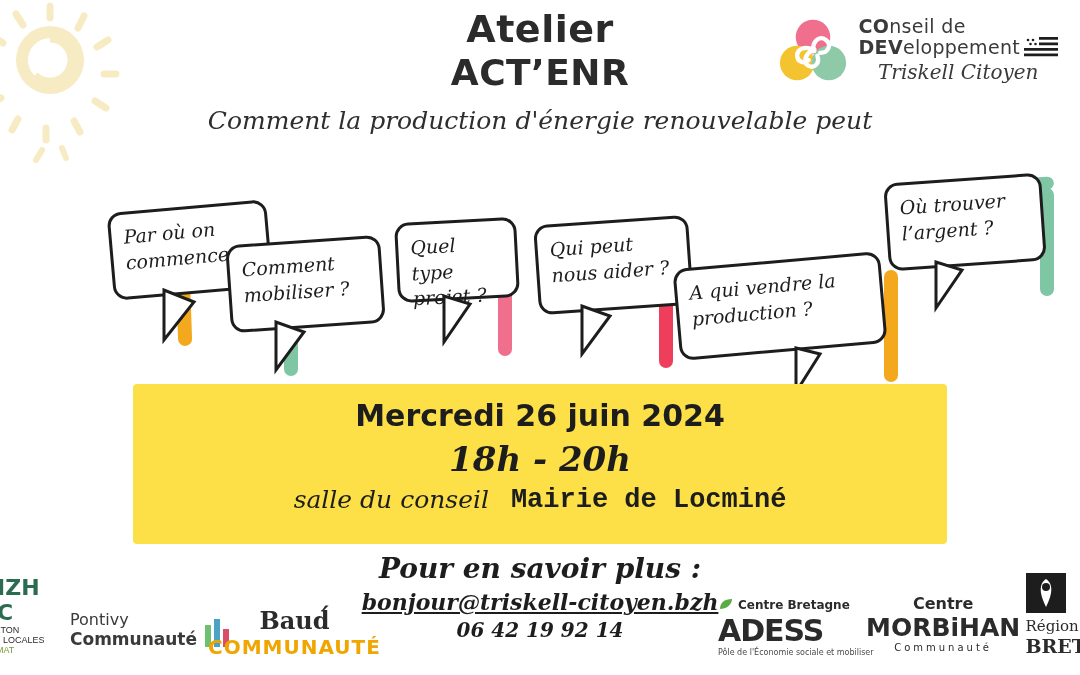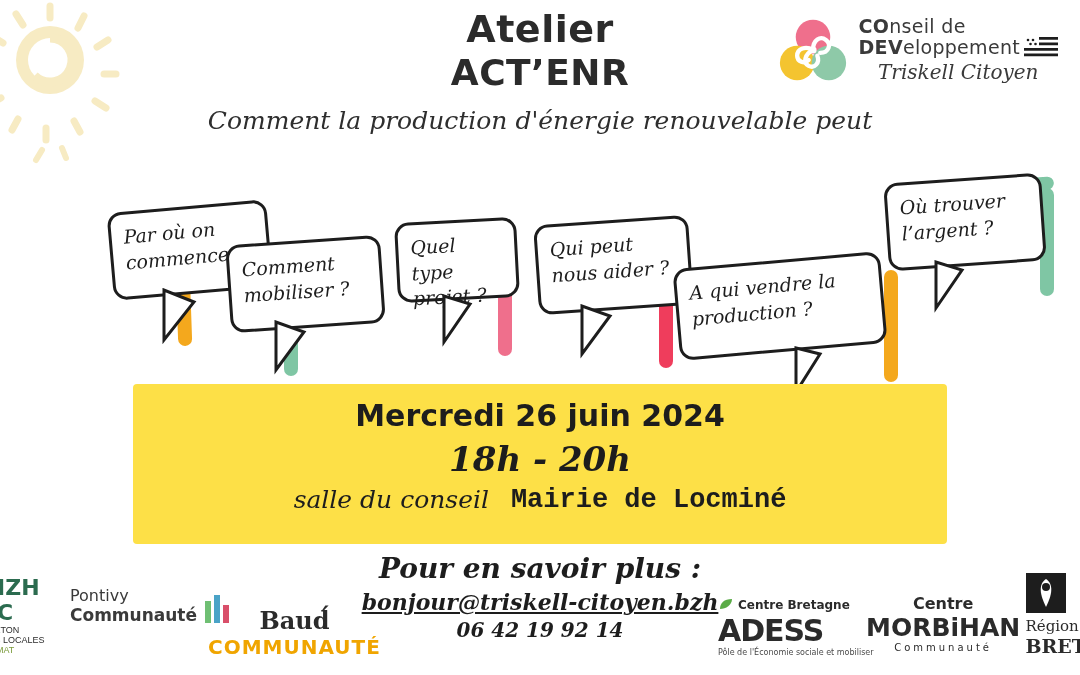--- a/index.html
+++ b/index.html
@@ -325,21 +325,21 @@
 <div class="footer">
 
   <div class="flogo" style="left:-18px; bottom:20px; width:96px;">
     <div class="breizh-l1">EIZH</div>
     <div class="breizh-l1" style="color:#2b6b4f;">EC</div>
     <div class="breizh-l2">BRETON</div>
     <div class="breizh-l3">CES LOCALES</div>
     <div class="breizh-l4">CLIMAT</div>
   </div>
 
-  <div class="flogo" style="left:70px; bottom:50px;">
+  <div class="flogo" style="left:70px; bottom:26px;">
     <div style="display:flex; align-items:flex-end; gap:6px;">
       <div>
         <div class="pontivy-l1 txt">Pontivy</div>
         <div class="pontivy-l2 txt">Communauté</div>
       </div>
       <svg width="34" height="34" viewBox="0 0 34 34">
         <rect x="2" y="10" width="6" height="22" fill="#6fbf73"></rect>
         <rect x="11" y="4" width="6" height="28" fill="#4aa3c7"></rect>
         <rect x="20" y="14" width="6" height="18" fill="#d94f6a"></rect>
       </svg>

